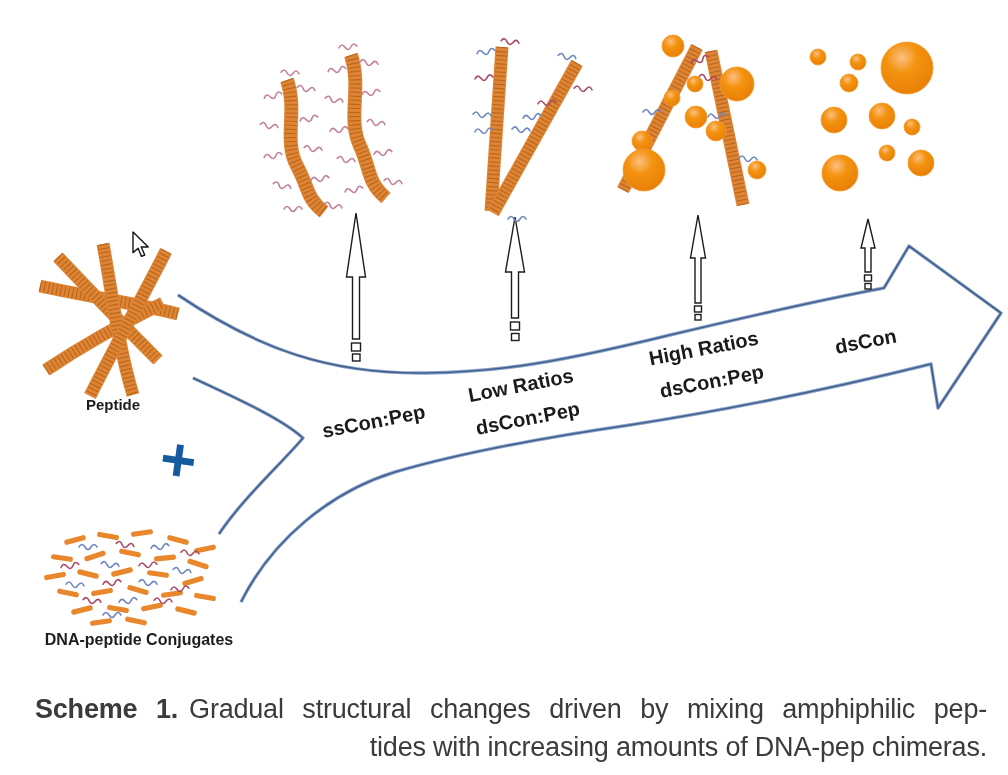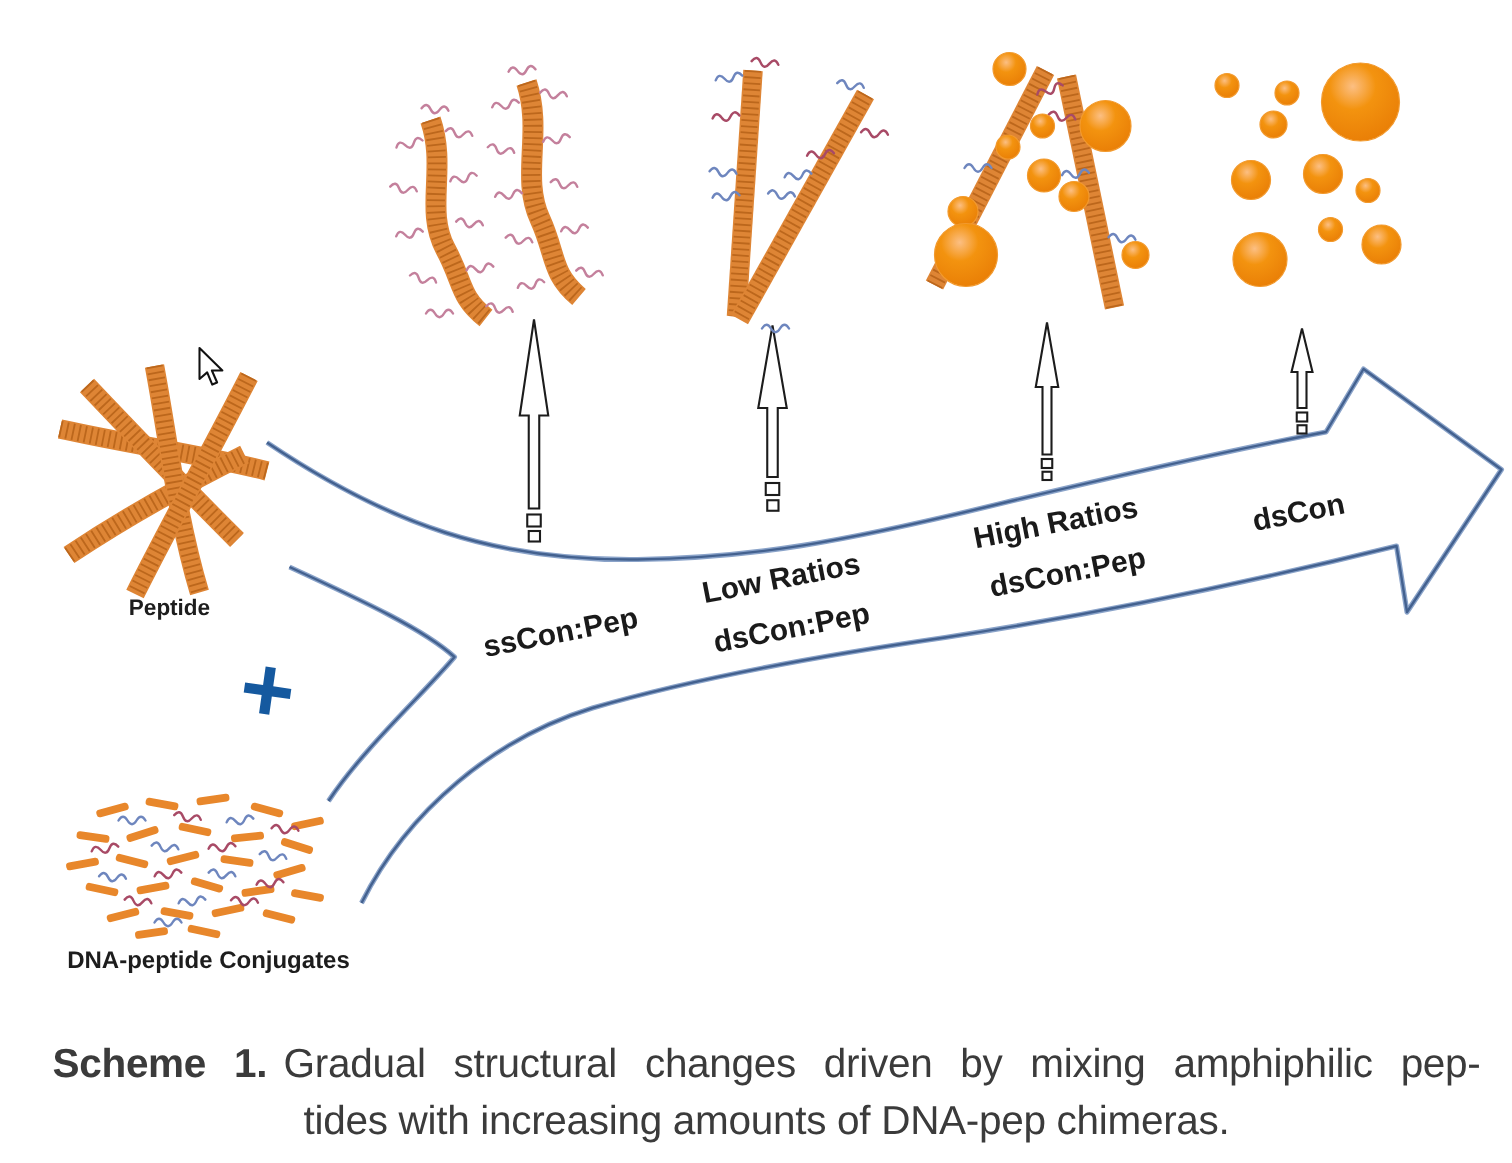--- a/index.html
+++ b/index.html
@@ -5,21 +5,21 @@
   html,body{margin:0;padding:0;background:#ffffff;}
   .page{position:relative;width:1008px;height:775px;background:#fff;overflow:hidden;
         font-family:"Liberation Sans",sans-serif;}
   svg text{font-family:"Liberation Sans","DejaVu Sans",sans-serif;}
   .stage-label{font-size:20px;font-weight:bold;fill:#1a1a1a;}
   .part-label{font-weight:bold;fill:#1d1d1d;}
   .caption{position:absolute;left:35px;top:690px;width:952px;
            font-size:27px;line-height:38px;color:#3b3b3b;letter-spacing:-0.2px;}
   .cap-line1{text-align:justify;text-align-last:justify;}
   .cap-tag{font-weight:bold;margin-right:11px;}
-  .cap-line2{text-align:center;}
+  .cap-line2{text-align:right;}
 </style>
 </head>
 <body>
 
 <div class="page">
 
 <svg width="1008" height="680" viewBox="0 0 1008 680">
   <defs>
     <radialGradient id="sph" cx="40%" cy="30%" r="78%">
       <stop offset="0%" stop-color="#FCBF83"></stop>

